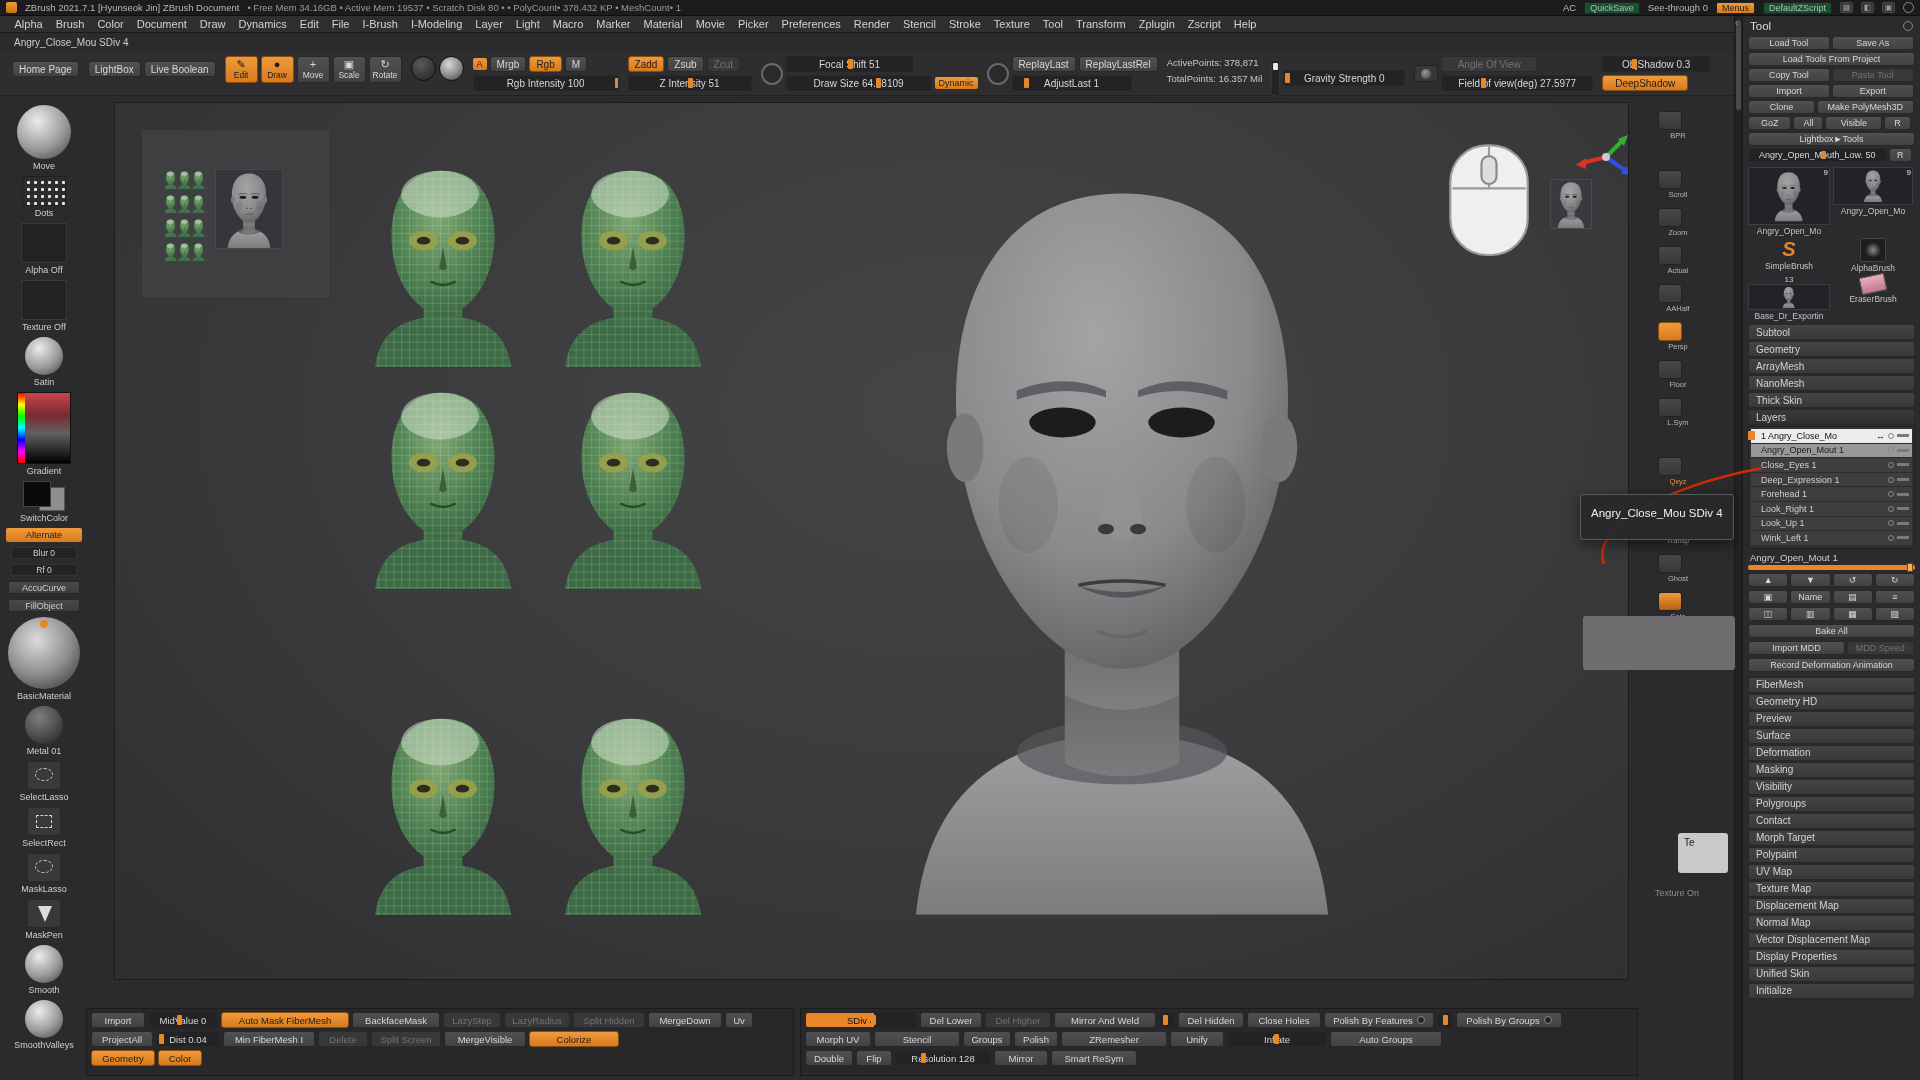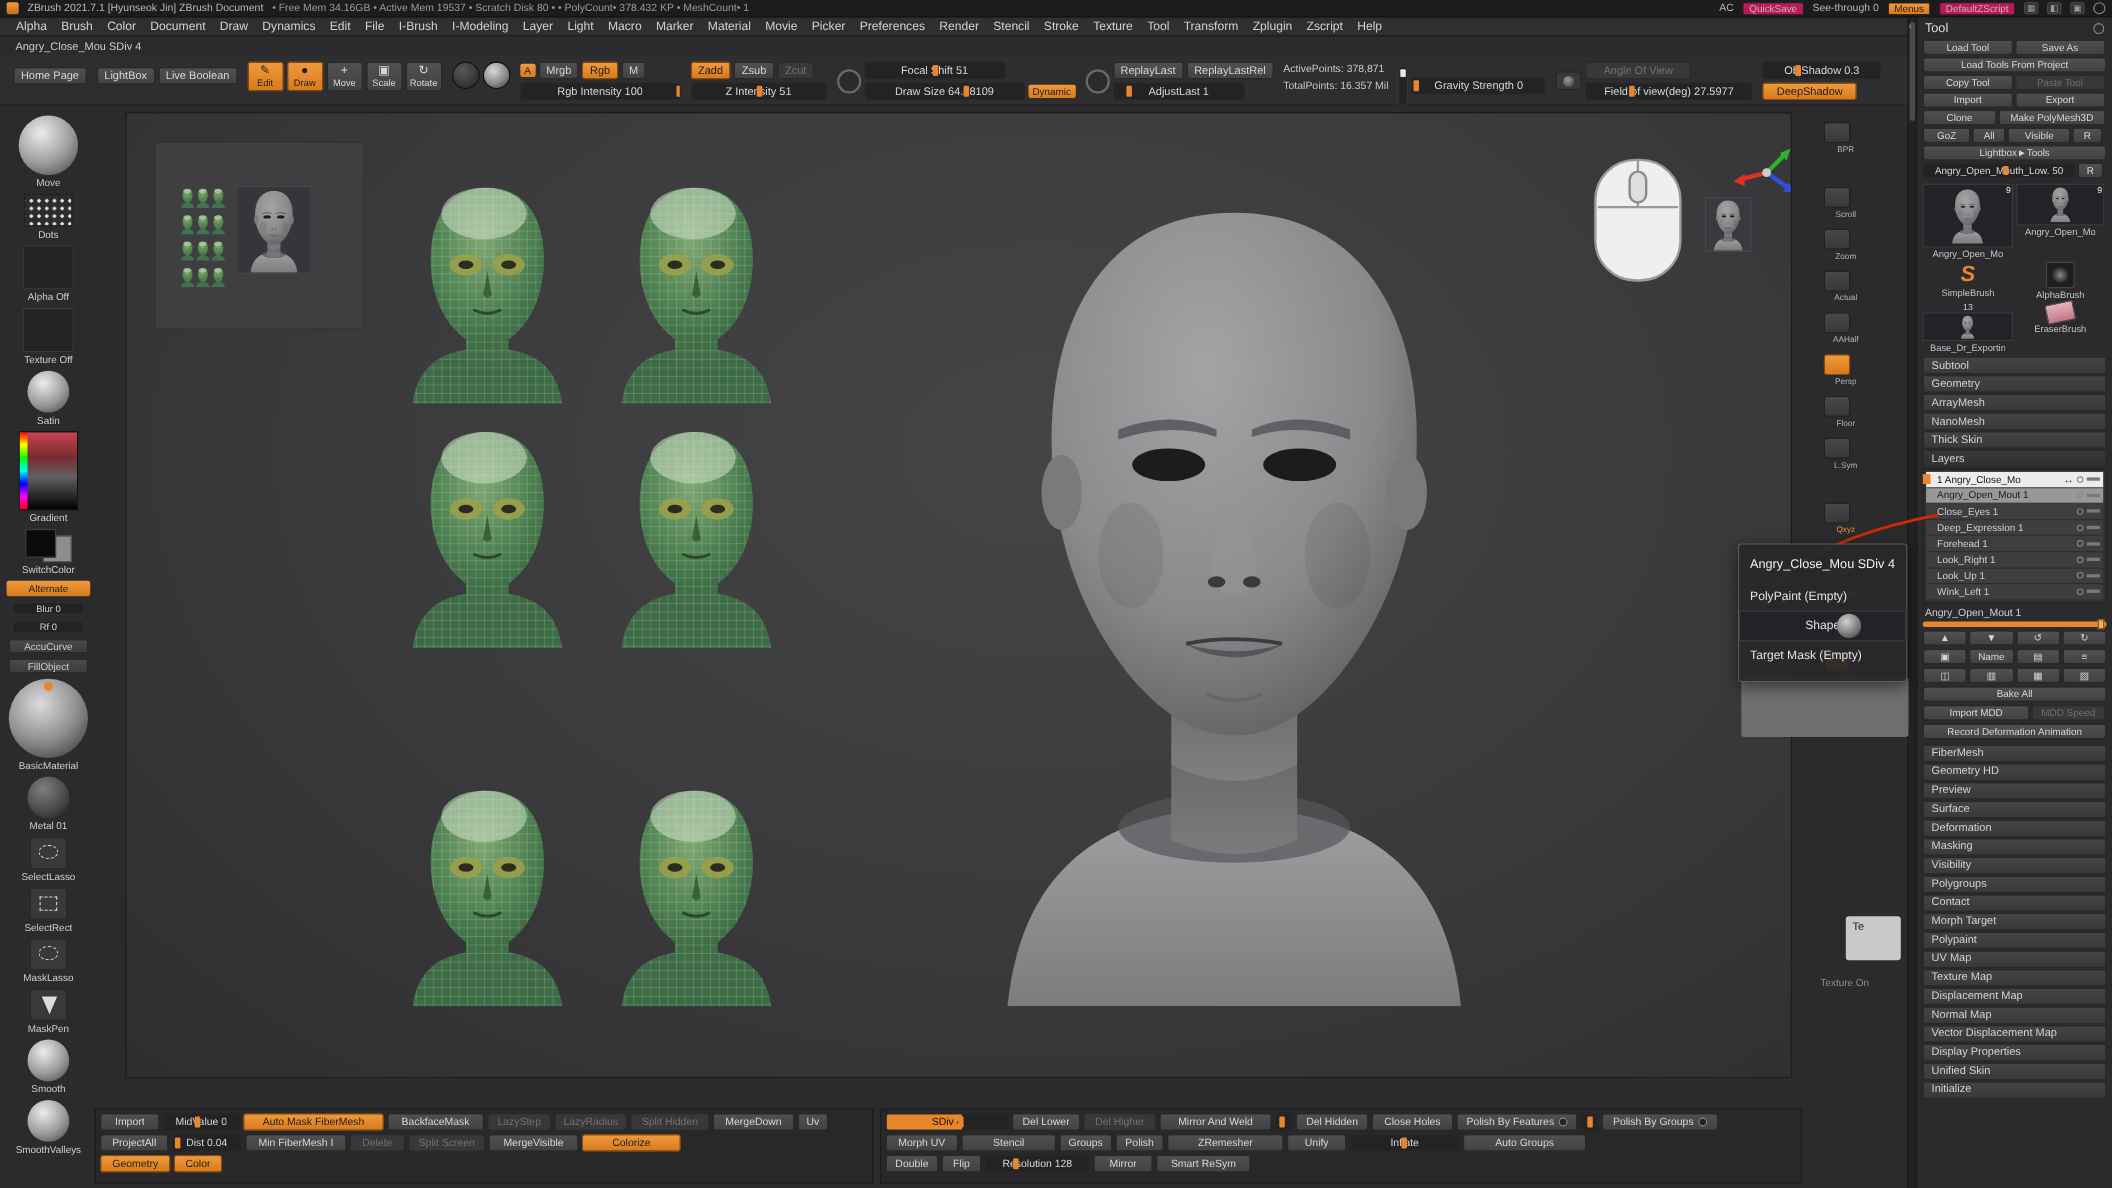--- a/index.html
+++ b/index.html
@@ -17,21 +17,21 @@
   .btn.slider .nub,.btn.mini .nub{display:block;}
   .btn.mini{width:16px;background:#232325;padding:0;}
   .btn.ofill{background:linear-gradient(to right,#e8862a 0 62%,#232325 62%);color:#111;}
   .btn.dot::after{content:'';width:6px;height:6px;border:1px solid #8a8a8c;border-radius:50%;background:#242426;margin-left:4px;flex:none;}
   .chip{font-size:9px;background:linear-gradient(#f09a3c,#d77a1c);color:#222;border-radius:2px;padding:1px 4px;}
   
   #titlebar{position:absolute;left:0;top:0;right:0;height:16px;background:#1c1c1e;display:flex;align-items:center;
     gap:8px;padding:0 6px;font-size:9.5px;color:#b8b8ba;border-bottom:1px solid #0e0e10;}
   #titlebar .app-icon{width:11px;height:11px;background:linear-gradient(#f09a3c,#c96f14);border-radius:2px;flex:none;}
   #titlebar .spacer{flex:1;}
-  .tb-btn{background:#be185d;border:1px solid #222;border-radius:2px;padding:0 5px;height:12px;display:flex;align-items:center;font-size:9px;}
+  .tb-btn{background:#14532d;border:1px solid #222;border-radius:2px;padding:0 5px;height:12px;display:flex;align-items:center;font-size:9px;}
   .tb-btn.orange{background:linear-gradient(#f09a3c,#d77a1c);color:#222;}
   .tb-ic{width:13px;height:11px;background:#333335;border:1px solid #4a4a4c;border-radius:2px;display:flex;align-items:center;justify-content:center;font-size:8px;color:#9a9a9c;}
   .tb-circle{width:11px;height:11px;border:1.5px solid #8a8a8c;border-radius:50%;}
   
   #menubar{position:absolute;left:0;top:16px;right:0;height:17px;background:#2f2f31;border-bottom:1px solid #1a1a1c;
     display:flex;align-items:center;padding:0 8px;font-size:11px;}
   #menubar .mi{padding:0 6.5px;color:#d2d2d4;}
   #tool-label{position:absolute;left:14px;top:37px;font-size:10px;color:#cccccc;}
   
   #topbar-bg{position:absolute;left:0;top:50px;height:46px;right:178px;background:#2e2e30;border-bottom:1px solid #212123;}
@@ -638,26 +638,20 @@
   <div id="gizmo-face">
     <svg viewBox="0 0 400 660">
         <use href="#sym-head"></use>
       </svg>
   </div>
 </div>
 
 <div id="popup-back"></div>
 <div id="popup">
   <div class="ptitle">Angry_Close_Mou SDiv 4</div>
-  <div>
-
-  <div class="prow">PolyPaint (Empty)</div>
-      <div class="prow thumb">Shape</div>
-      <div class="prow">Target Mask (Empty)</div>
-    </div>
 </div>
 
 <svg id="anno">
   <path d="M 1762 468 C 1710 478 1662 494 1628 518 C 1608 533 1598 548 1604 564" fill="none" stroke="#cf2b06" stroke-width="2.5"></path>
 </svg>
 
 <div id="right-strip">
 
     <div class="sitem">
       <span class="sicon"></span>

